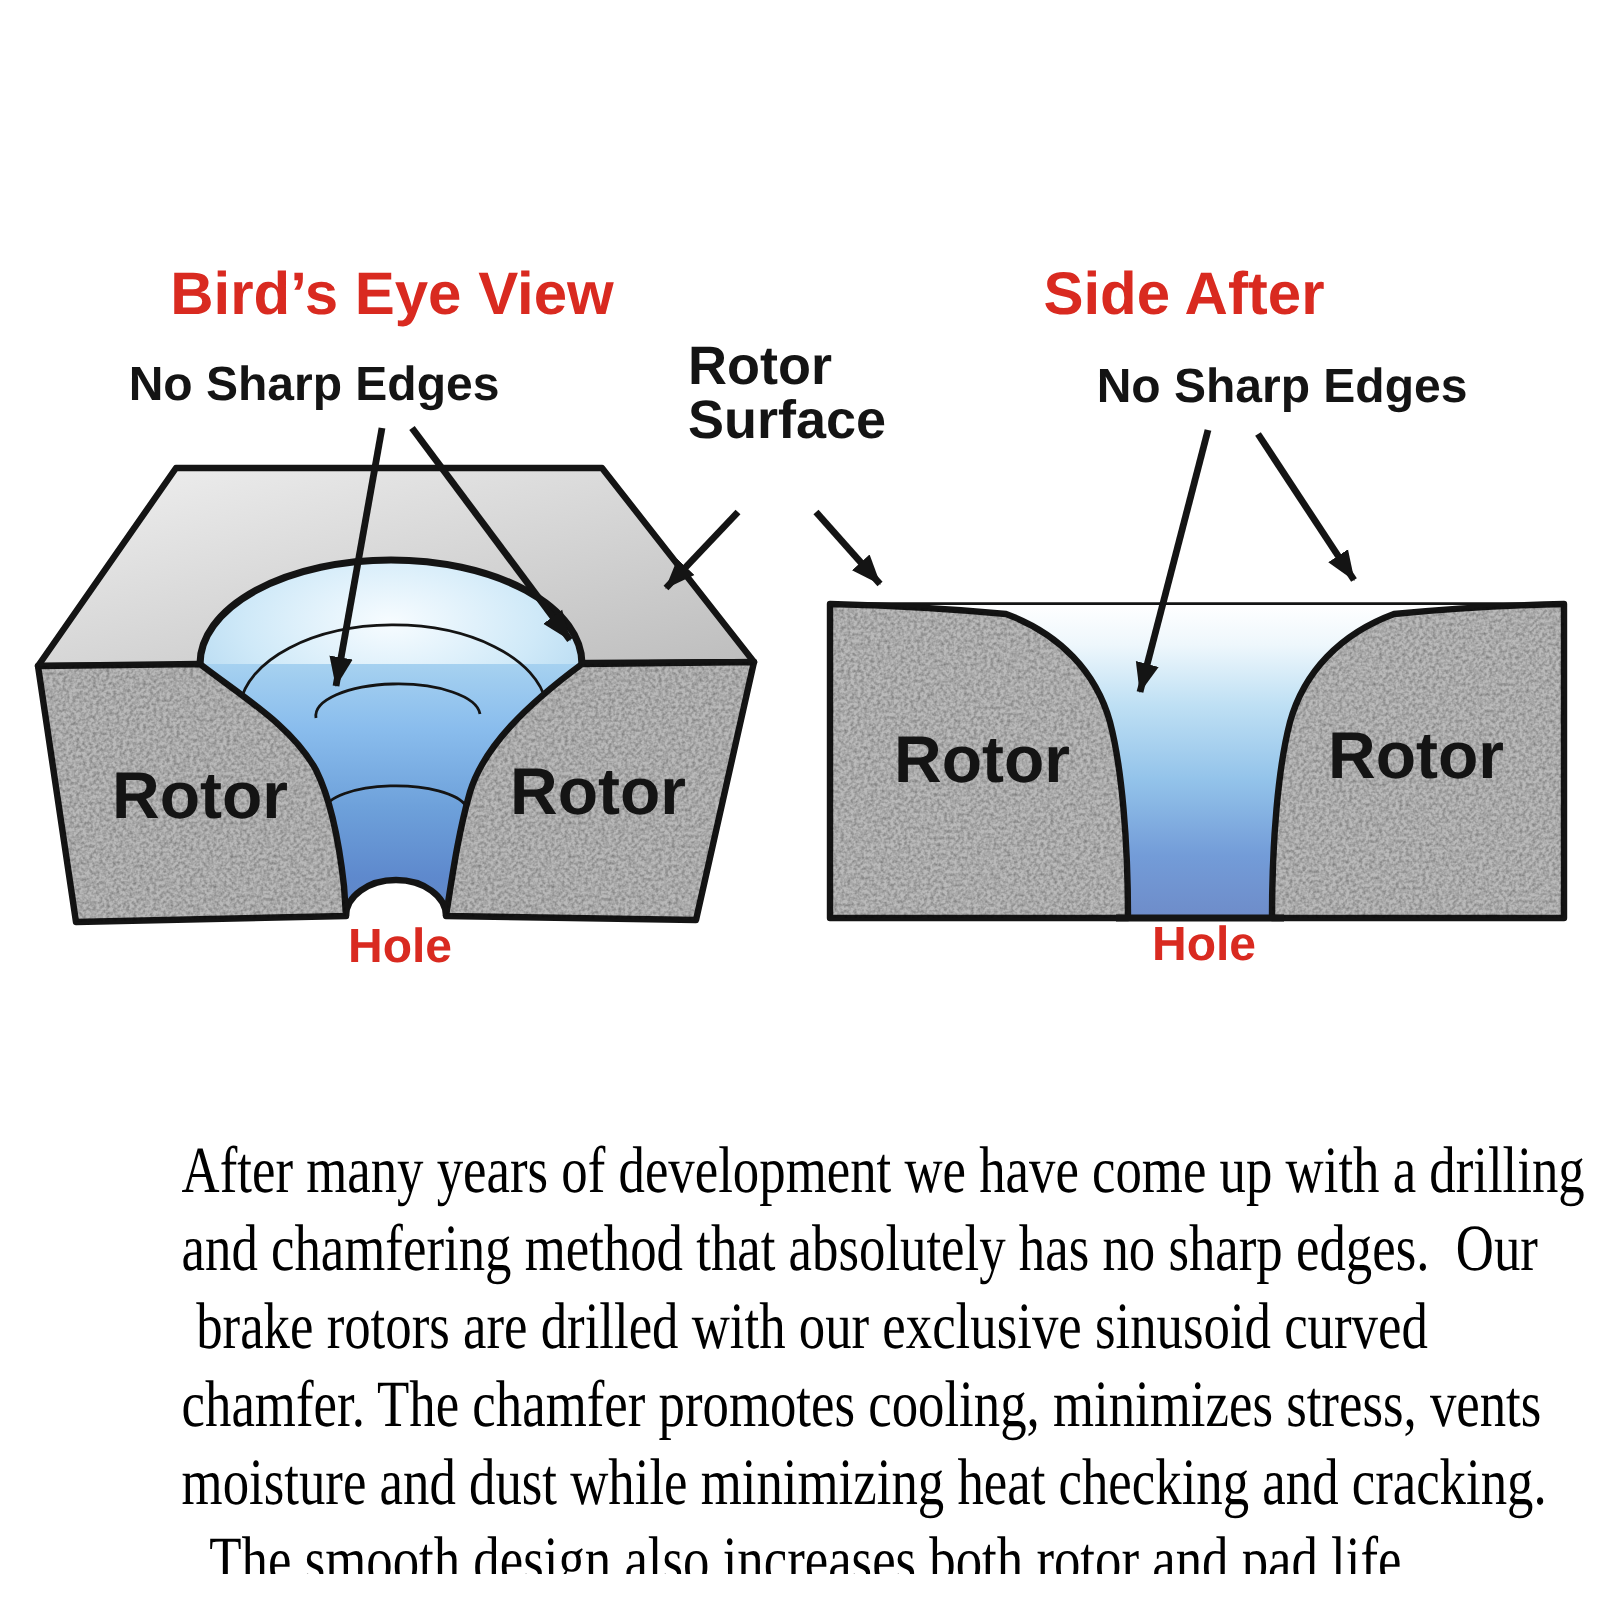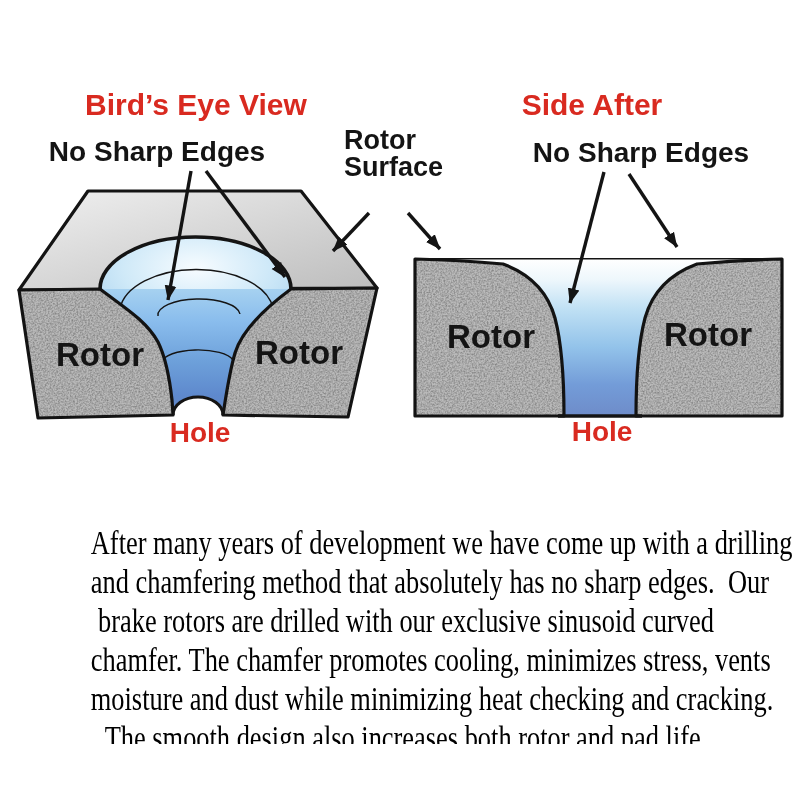--- a/index.html
+++ b/index.html
@@ -1,24 +1,24 @@
 <!DOCTYPE html>
 <html><head>
 <meta charset="utf-8">
 <style>
   html,body{margin:0;padding:0;background:#fff;}
   #stage{position:relative;width:800px;height:744px;background:#fff;overflow:hidden;
-         font-family:"Liberation Sans",sans-serif;}
+         font-family:"Liberation Sans",sans-serif;margin-top:43px;}
   #diagram-svg{position:absolute;left:0;top:0;}
   .label{position:absolute;white-space:nowrap;font-weight:700;color:#141414;
          line-height:1;transform:translateX(-50%);}
   .label.left-align{transform:none;}
   .red{color:#d92a20;}
   .fs30{font-size:30px;}
-  .fs28{font-size:28px;}
+  .fs28{font-size:24px;}
   .fs27{font-size:27px;line-height:27px;}
   .fs33{font-size:33px;}
   .copy{position:absolute;left:0;right:0;top:524px;text-align:center;padding-left:12px;}
   .copy-line{white-space:pre;font-family:"Liberation Serif",serif;font-size:33px;
              line-height:39px;color:#000;transform:scaleX(0.8);transform-origin:50% 50%;}
 </style>
 </head>
 <body>
 
 <div id="stage">

